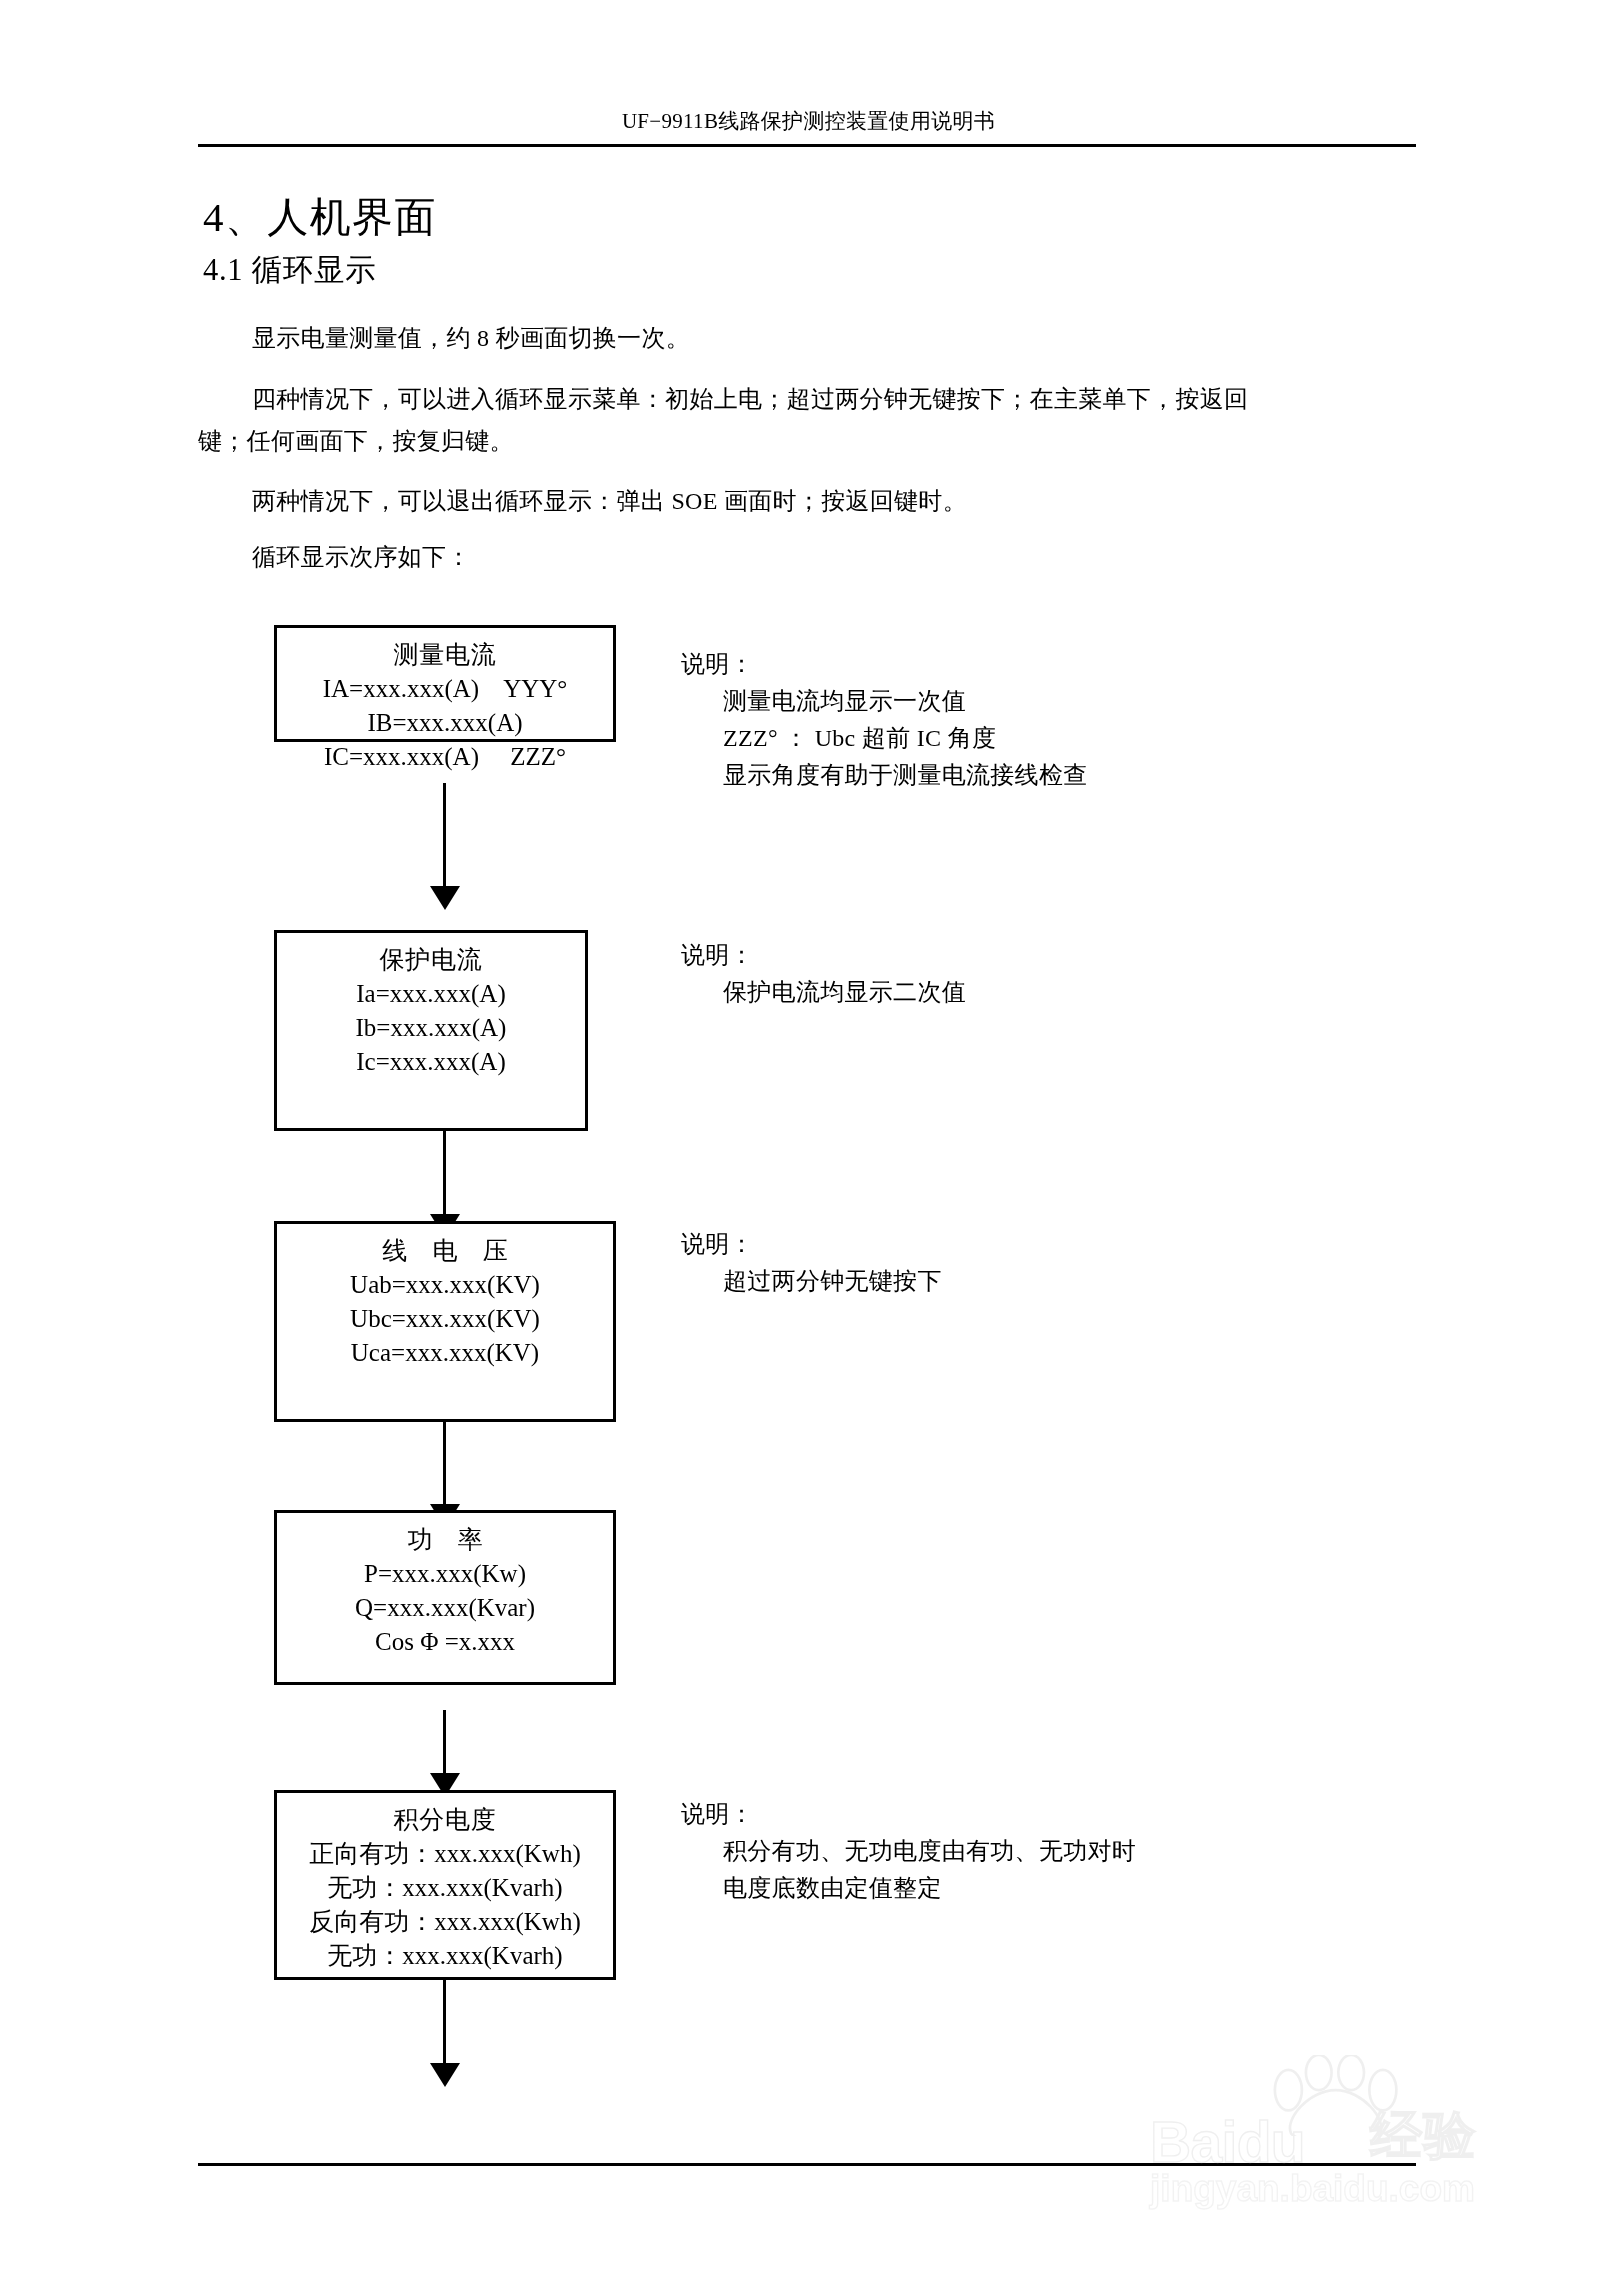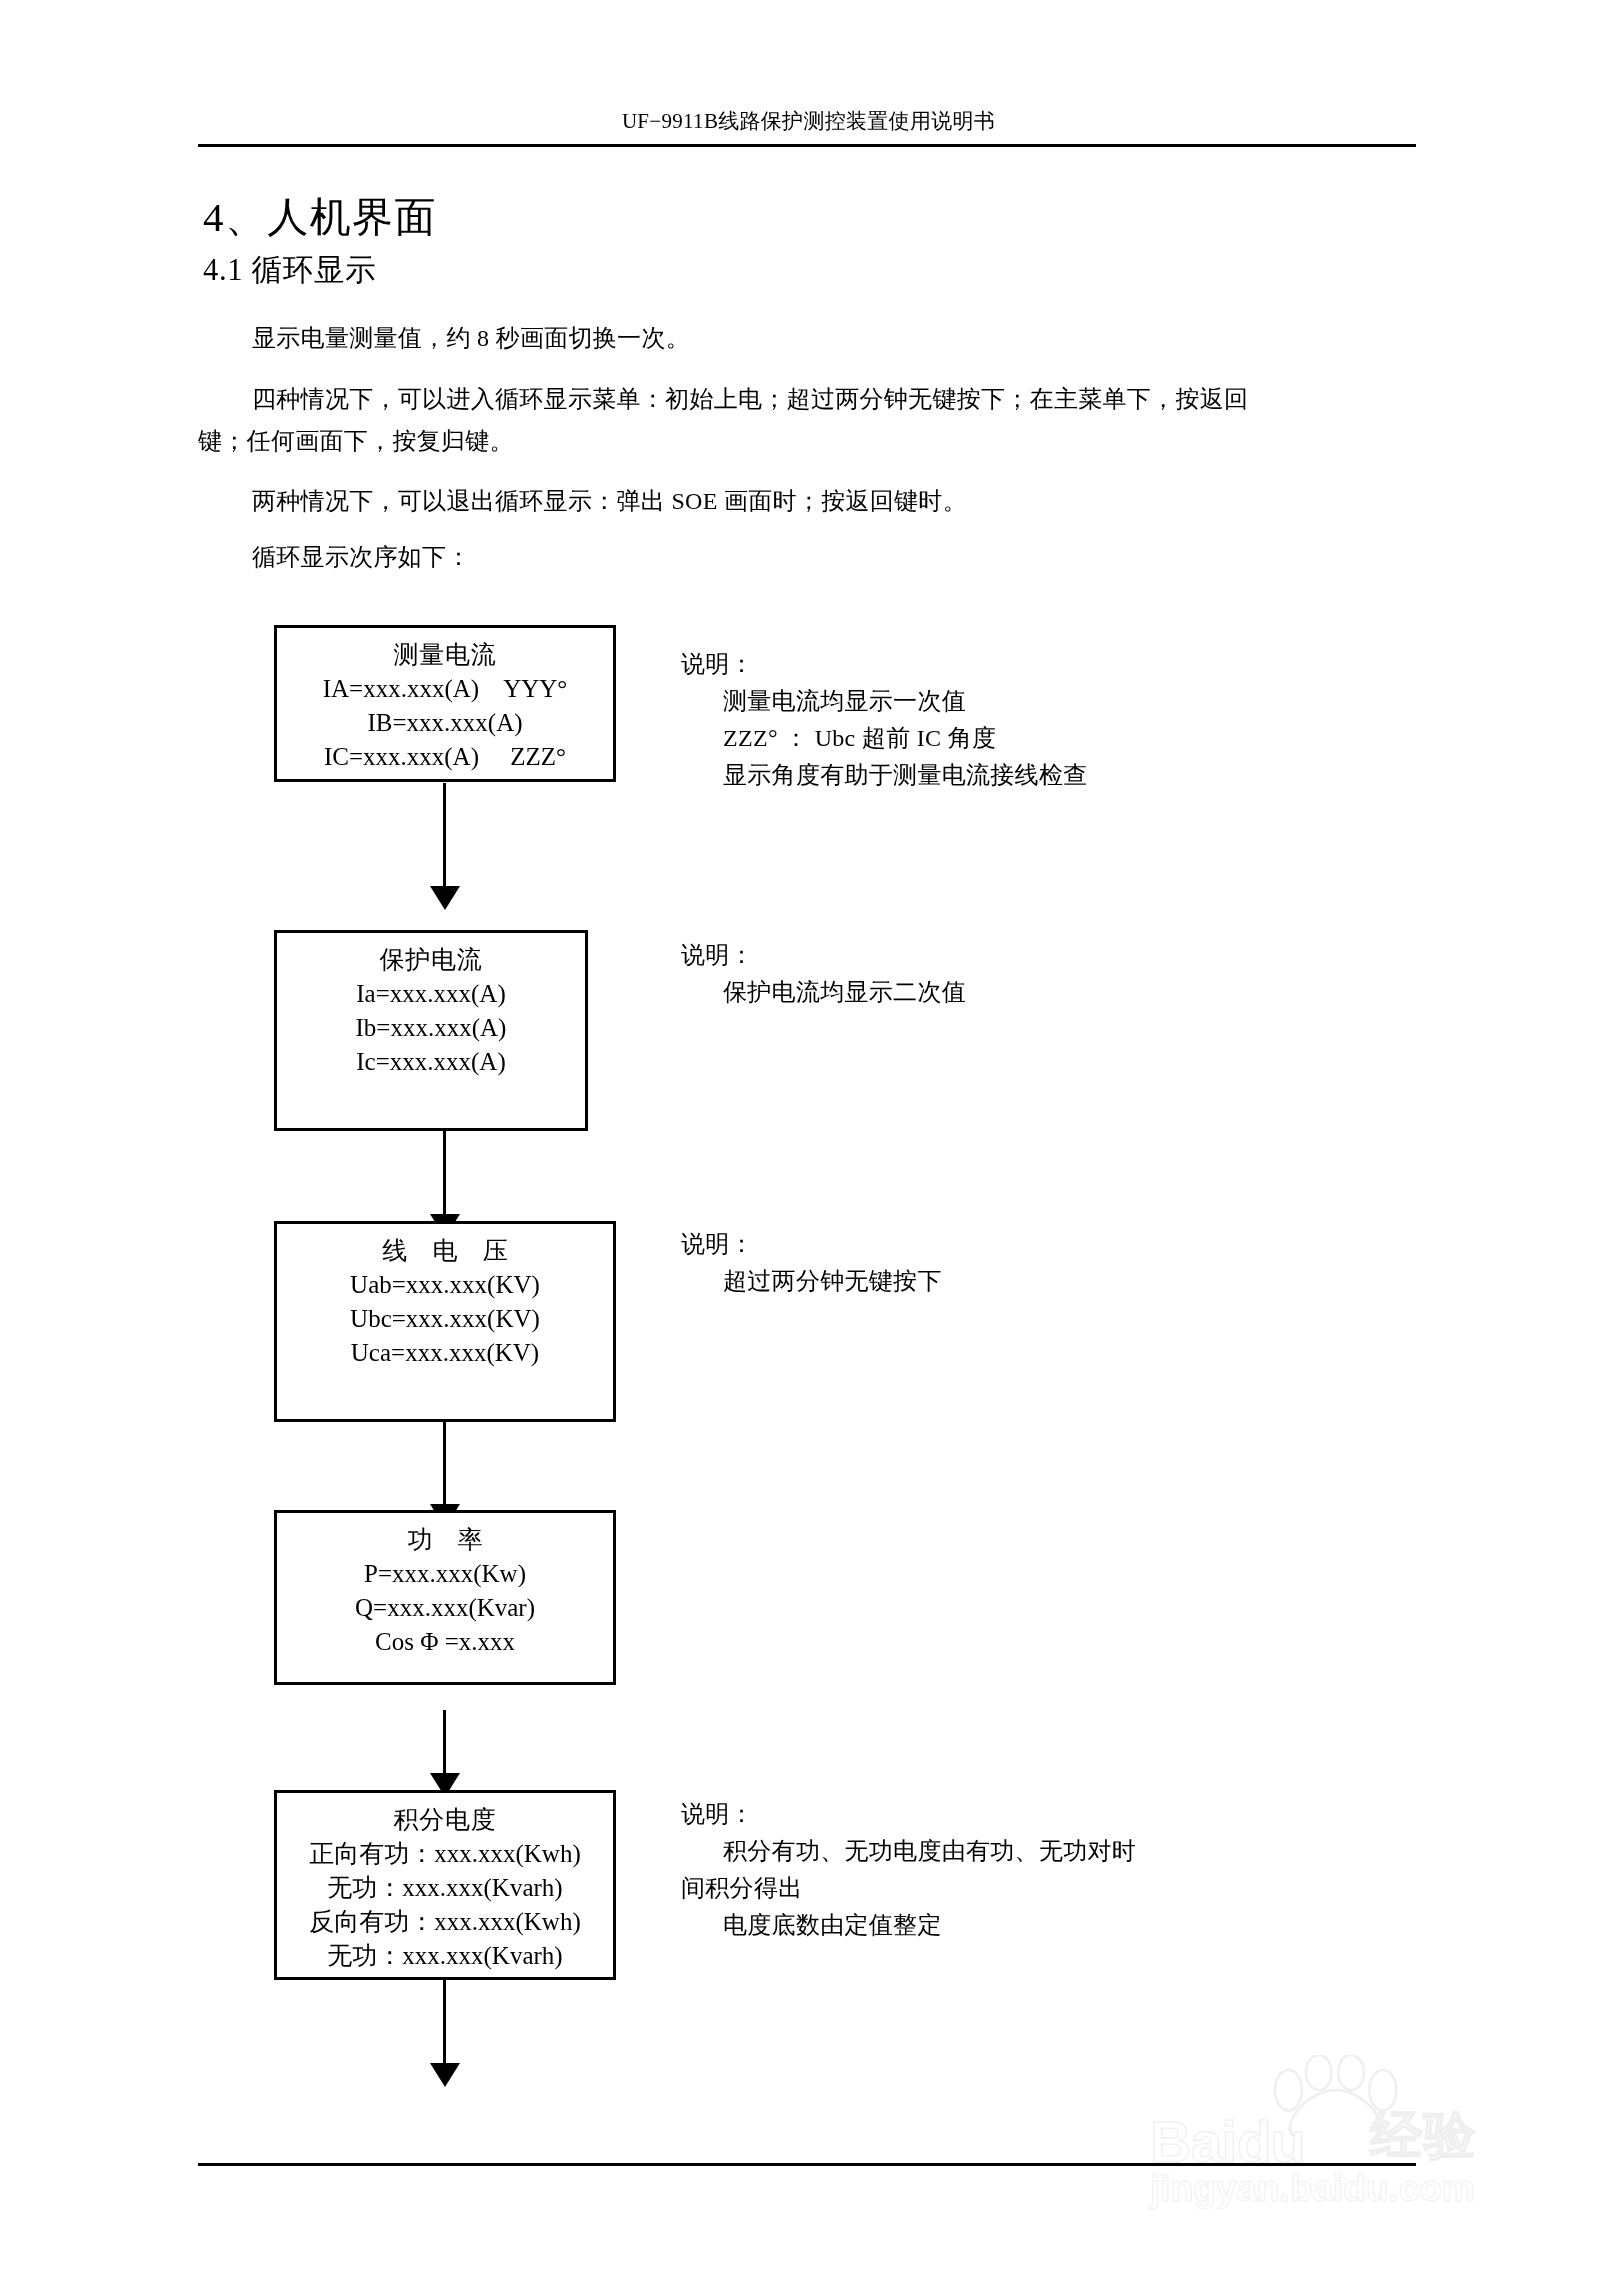--- a/index.html
+++ b/index.html
@@ -195,21 +195,21 @@
   <div class="h2">4.1 循环显示</div>
 
   <div class="para p1">显示电量测量值，约 8 秒画面切换一次。</div>
   <div class="para p2">四种情况下，可以进入循环显示菜单：初始上电；超过两分钟无键按下；在主菜单下，按返回</div>
   <div class="para p2b">键；任何画面下，按复归键。</div>
   <div class="para p3">两种情况下，可以退出循环显示：弹出 SOE 画面时；按返回键时。</div>
   <div class="para p4">循环显示次序如下：</div>
 
   <div class="flow">
 
-    <div class="box" style="left:274px; top:625px; width:342px; height:157px;">
+    <div class="box" style="left:274px; top:625px; width:342px; height:117px;">
       <div class="box-title">测量电流</div>
       <div class="box-lines">
         <span class="ln">IA=xxx.xxx(A)    YYY°</span>
         <span class="ln">IB=xxx.xxx(A)</span>
         <span class="ln">IC=xxx.xxx(A)     ZZZ°</span>
       </div>
     </div>
     <div class="stem" style="left:443px; top:783px; height:109px;"></div>
     <div class="head" style="left:430px; top:886px;"></div>
 
@@ -271,21 +271,20 @@
         <span class="ln">反向有功：xxx.xxx(Kwh)</span>
         <span class="ln">无功：xxx.xxx(Kvarh)</span>
       </div>
     </div>
     <div class="stem" style="left:443px; top:1980px; height:88px;"></div>
     <div class="head" style="left:430px; top:2063px;"></div>
 
     <div class="note" style="left:681px; top:1796px;">
       <span class="lbl">说明：</span>
       <span class="ind">积分有功、无功电度由有功、无功对时</span>
-      <span class="flush">间积分得出</span>
       <span class="ind">电度底数由定值整定</span>
     </div>
 
   </div>
 
   <div class="footer-rule"></div>
 
   <div class="watermark">
     <svg class="wm-paw" width="156" height="81" viewBox="0 0 230 120">
       <ellipse cx="40" cy="52" rx="20" ry="30" fill="none" stroke="#d2d2d2" stroke-width="4"></ellipse>

